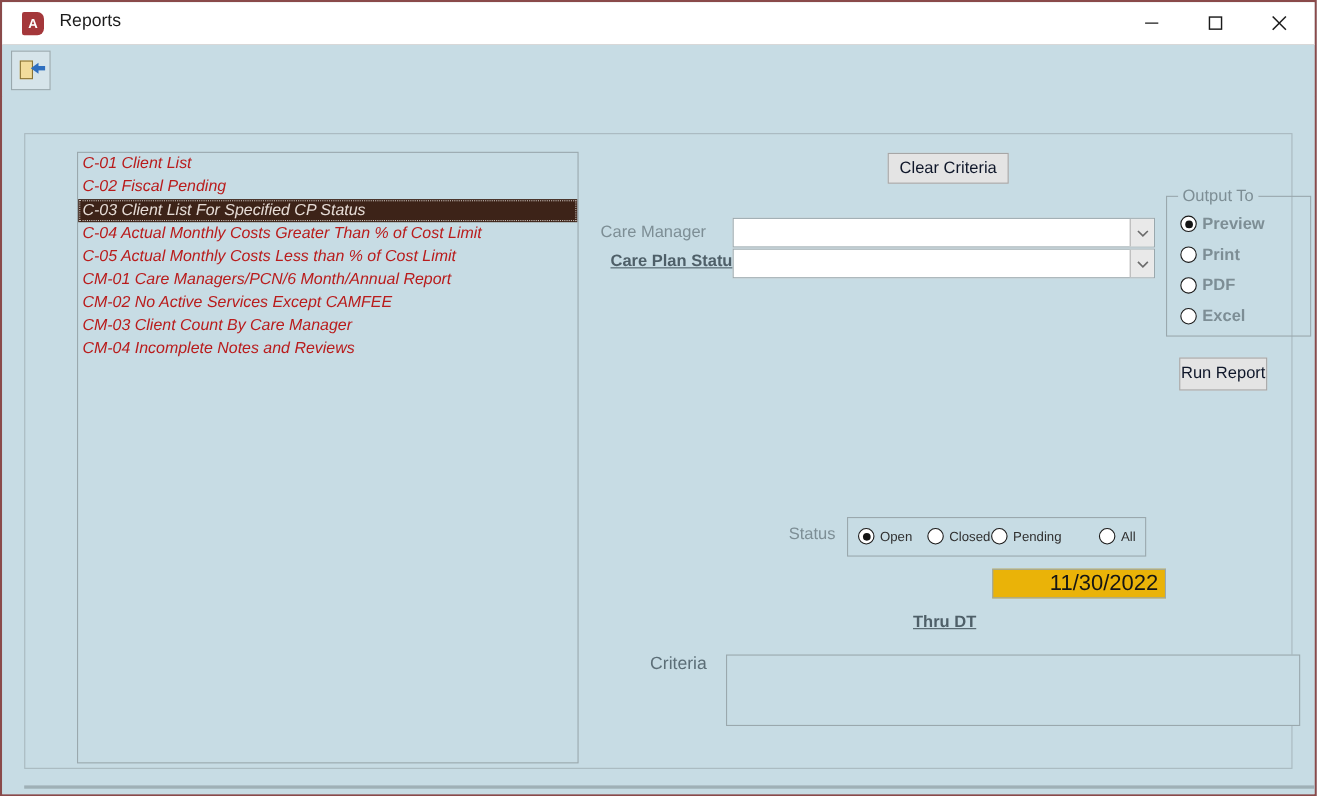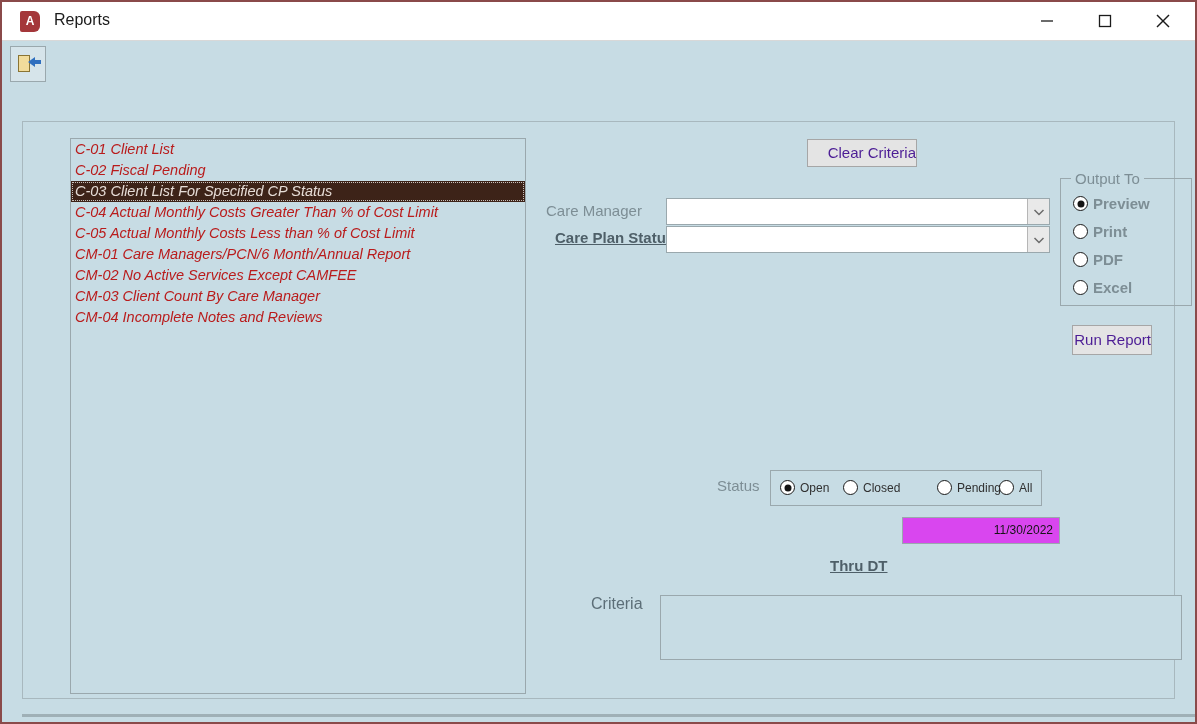--- a/index.html
+++ b/index.html
@@ -179,22 +179,22 @@
   }
 
   
   .form-button {
     position: absolute;
     background: #e4e4e4;
     border: 1px solid #a6a6a6;
     box-sizing: border-box;
     font-family: "Liberation Sans", sans-serif;
     font-size: 15px;
-    color: #4c1d95;
-    text-align: right;
+    color: #0f172a;
+    text-align: center;
     cursor: default;
   }
   #clear-criteria-btn {
     left: 805px; top: 137px;
     width: 110px; height: 28px;
     line-height: 26px;
   }
   #run-report-btn {
     left: 1070px; top: 323px;
     width: 80px; height: 30px;
@@ -293,34 +293,34 @@
   #output-group .radio-label { font-weight: bold; }
   #opt-preview { top: 16px; }
   #opt-print   { top: 44px; }
   #opt-pdf     { top: 72px; }
   #opt-excel   { top: 100px; }
 
   #status-group .radio-row { top: 9px; }
   #status-group .radio-label { font-size: 12px; color: #303030; }
   #st-open    { left: 9px; }
   #st-closed  { left: 72px; }
-  #st-pending { left: 130px; padding-left: 36px; }
+  #st-pending { left: 130px; }
   #st-all     { left: 228px; }
 
   
   #thru-dt-field {
     position: absolute;
     left: 900px; top: 515px;
     width: 158px; height: 27px;
-    background: #d946ef;
+    background: #eab308;
     border: 1px solid #9aa8ad;
     box-sizing: border-box;
     text-align: right;
     font-family: "Liberation Sans", sans-serif;
-    font-size: 12px;
+    font-size: 20px;
     color: #151515;
     line-height: 25px;
     padding-right: 6px;
   }
 
   
   #criteria-box {
     position: absolute;
     left: 658px; top: 593px;
     width: 522px; height: 65px;

